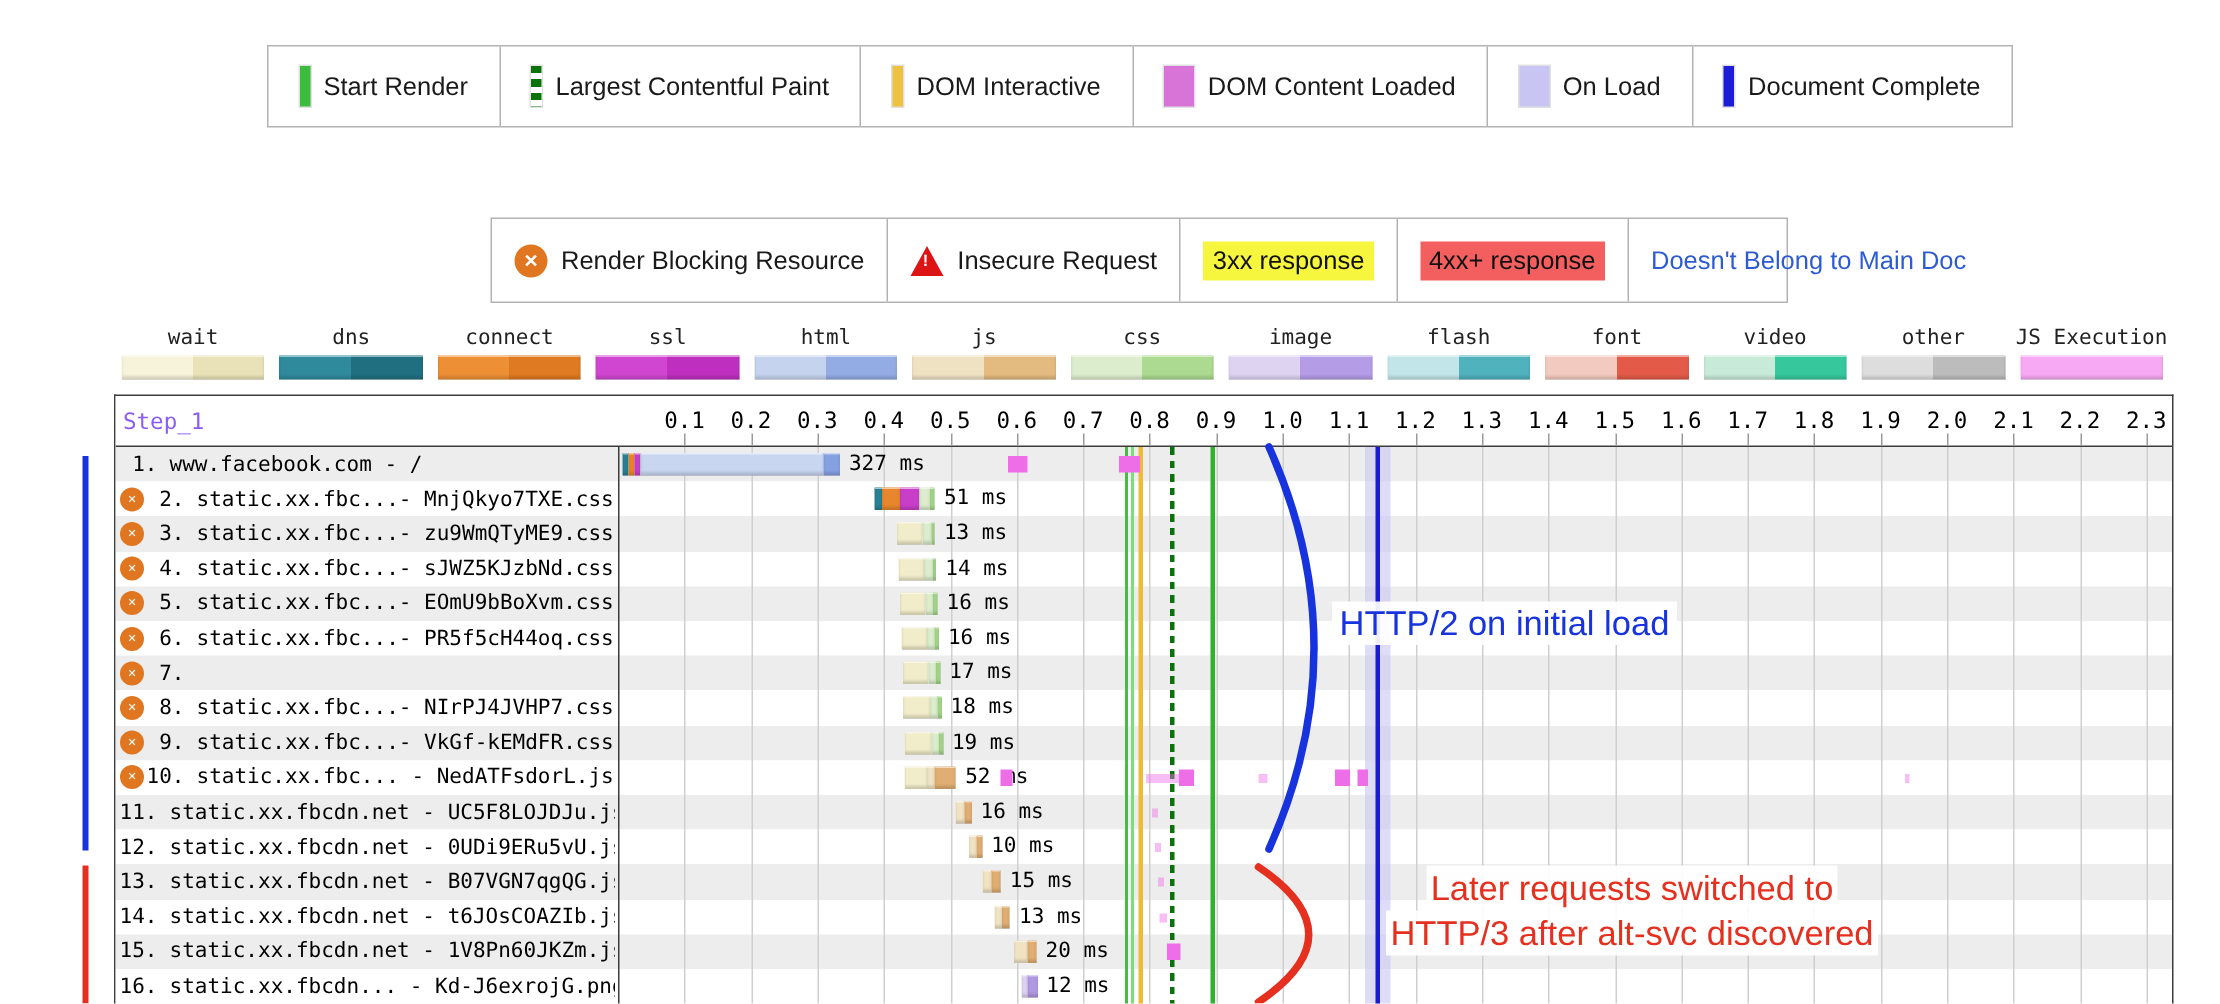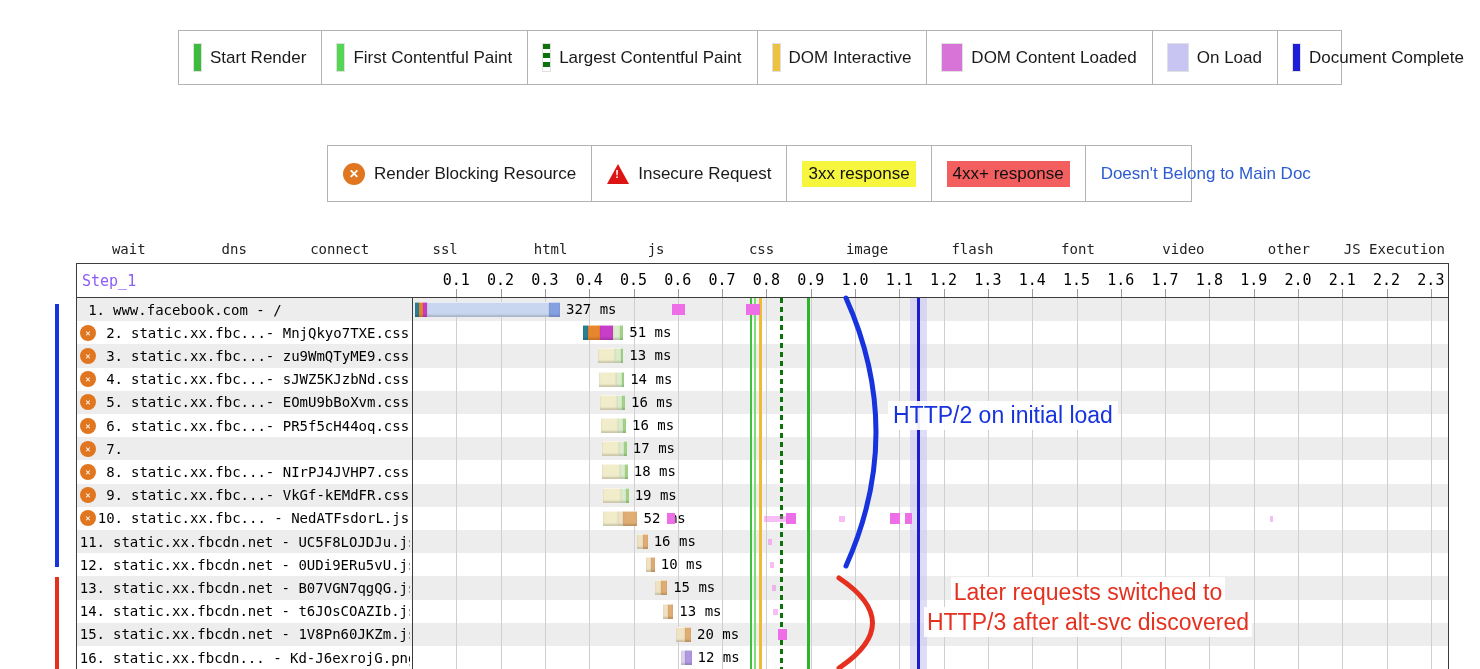--- a/index.html
+++ b/index.html
@@ -14,21 +14,21 @@
   .pl-chip{height:27px;margin-right:9px;flex:none;box-shadow:0 0 0 1px rgba(0,0,0,0.12);}
   .fl-circle{width:22px;height:22px;border-radius:50%;background:#e0761f;color:#fff;font-size:12px;
              font-weight:bold;display:flex;align-items:center;justify-content:center;margin-right:9px;flex:none;}
   .fl-tri{position:relative;width:0;height:0;border-left:11px solid transparent;border-right:11px solid transparent;
           border-bottom:20px solid #dd1414;margin-right:9px;flex:none;}
   .fl-tri>span{position:absolute;left:-3px;top:5px;color:#fff;font-size:11px;font-weight:bold;line-height:1;}
   .fl-chip{padding:3px 6px;color:#111;}
 
   
   #resource-legend{position:absolute;left:76px;top:217px;width:1371px;}
-  #rl-labels,#rl-chips{display:flex;margin-top:24px;}
+  #rl-labels,#rl-chips{display:flex;}
   .rl-lb{flex:1 1 0;text-align:center;font:14px "DejaVu Sans Mono",monospace;color:#222;}
   .rl-chipwrap{flex:1 1 0;}
   .rl-chip{height:16px;margin:4px 5px 0 5px;box-shadow:inset 0 1px 0 rgba(255,255,255,.5), inset 0 -2px 2px rgba(0,0,0,.15);}
 
   
   #wf{position:absolute;left:76px;top:263px;width:1371px;height:406px;background:#fff;
       border:1px solid #3c3c3c;border-bottom:none;font-family:"DejaVu Sans Mono",monospace;overflow:hidden;}
   #wf-header{position:absolute;left:0;top:0;right:0;height:33px;border-bottom:1px solid #3c3c3c;background:#fff;z-index:7;}
   #step-label{position:absolute;left:5px;top:8px;font-size:15px;color:#8b5cf6;}
   .ax-lb{position:absolute;top:7px;width:44px;text-align:center;font-size:15px;color:#000;}
@@ -59,24 +59,20 @@
              color:#e5301f;line-height:30px;z-index:11;}
   #ann-http3 div{display:inline-block;background:rgba(255,255,255,.92);padding:0 3px;white-space:nowrap;}
 </style>
 </head>
 <body>
 
 <div id="phase-legend" class="legend-box" style="left:178px;top:30px;width:1162px;height:53px;">
     <div class="lg-cell">
       <span class="pl-chip" style="width: 7px; background: rgb(61, 187, 61);"></span>
       <span>Start Render</span>
-    </div>
-    <div class="lg-cell">
-      <span class="pl-chip" style="width: 7px; background: rgb(84, 214, 84);"></span>
-      <span>First Contentful Paint</span>
     </div>
     <div class="lg-cell">
       <span class="pl-chip" style="width: 7px; background: repeating-linear-gradient(rgb(12, 114, 12) 0px, rgb(12, 114, 12) 5px, rgb(255, 255, 255) 5px, rgb(255, 255, 255) 9px);"></span>
       <span>Largest Contentful Paint</span>
     </div>
     <div class="lg-cell">
       <span class="pl-chip" style="width: 7px; background: rgb(236, 194, 64);"></span>
       <span>DOM Interactive</span>
     </div>
     <div class="lg-cell">

